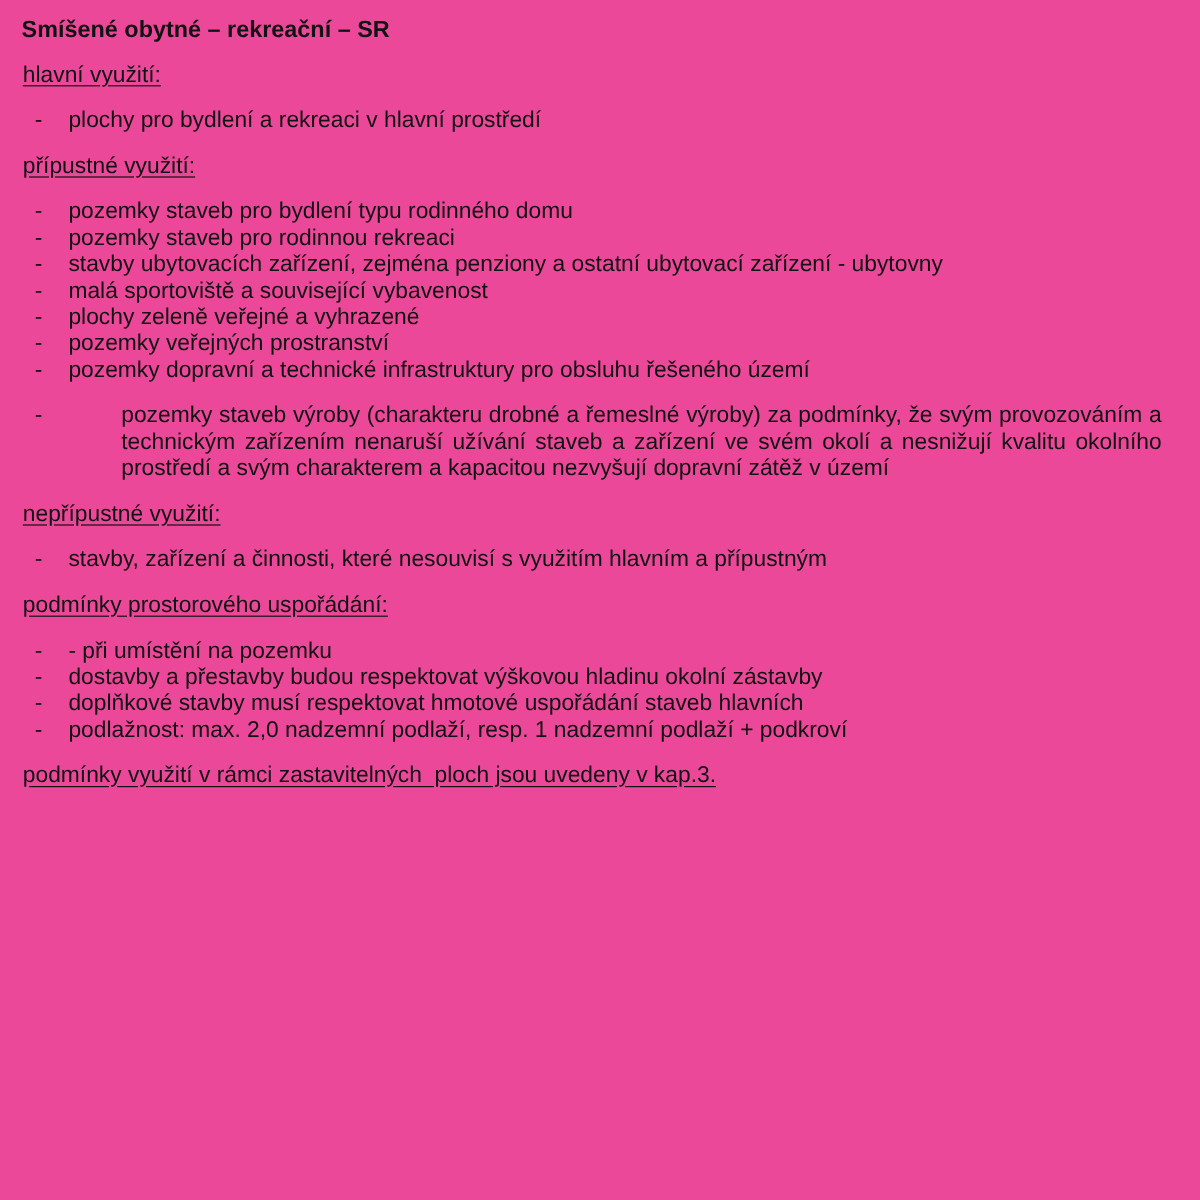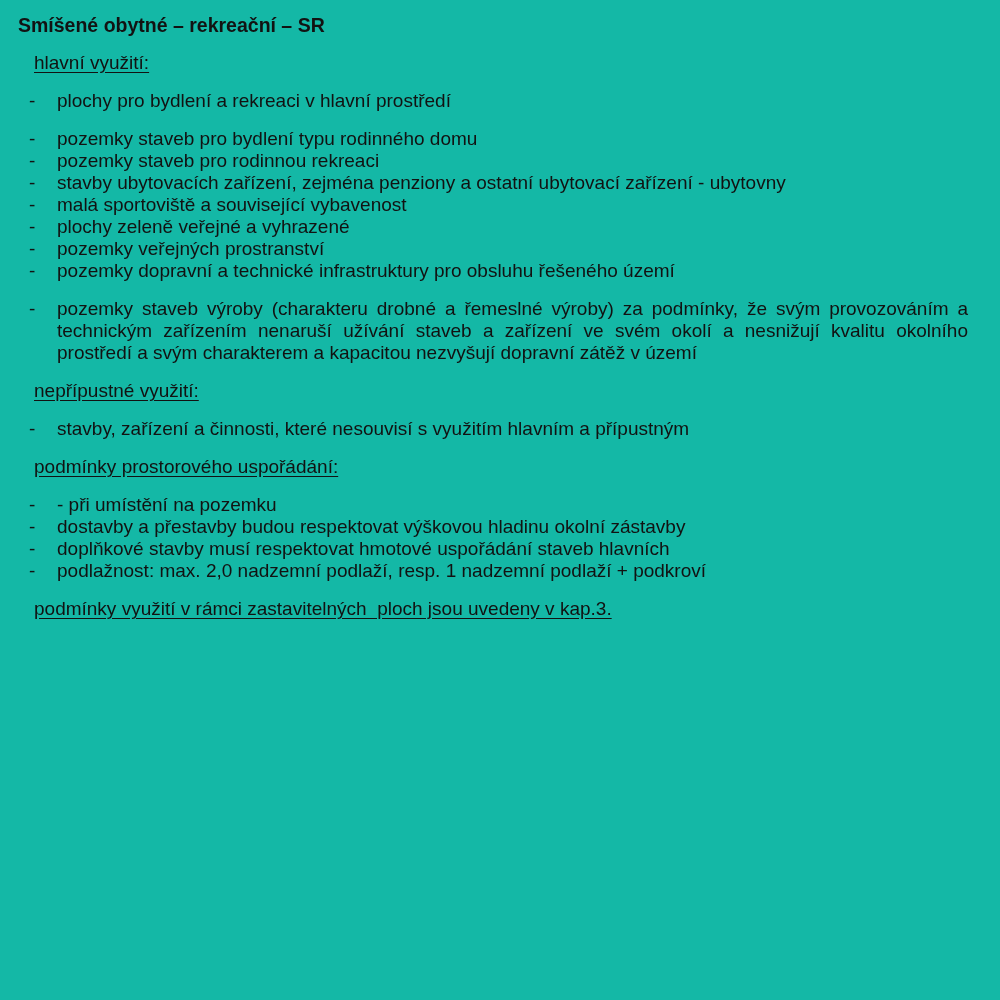--- a/index.html
+++ b/index.html
@@ -14,66 +14,68 @@
     color: #121212;
     font-family: "Liberation Sans", sans-serif;
     font-size: 19px;
     line-height: 22px;
   }
   .page {
     box-sizing: border-box;
     width: 1000px;
     height: 1000px;
     padding: 14px 32px 20px 18px;
-    background: #14b8a6;
+    background: #ec4899;
   }
   .doc-title {
     font-weight: bold;
     font-size: 19.5px;
     margin: 0 0 16px 0;
     white-space: pre-wrap;
   }
   .heading {
     text-decoration: underline;
     text-underline-offset: 3px;
-    margin: 16px 16px;
+    margin: 16px 1px;
     white-space: pre-wrap;
   }
   .list {
     margin: 16px 0;
   }
   .item {
     position: relative;
     padding-left: 39px;
   }
   .dash {
     position: absolute;
     left: 11px;
     top: 0;
   }
   .item-text.justify {
     text-align: justify;
+    margin-left: 44px;
   }
   .subline {
     white-space: pre-wrap;
   }
 </style>
 </head>
 <body>
 
 <main class="page">
   <div id="sections">
       <div class="doc-title">Smíšené obytné – rekreační – SR</div>
       <div class="heading">hlavní využití:</div>
       <div class="list">
         <div class="item">
           <span class="dash">-</span>
           <div class="item-text">plochy pro bydlení a rekreaci v hlavní prostředí</div>
         </div>
       </div>
+      <div class="heading">přípustné využití:</div>
       <div class="list">
         <div class="item">
           <span class="dash">-</span>
           <div class="item-text">pozemky staveb pro bydlení typu rodinného domu</div>
         </div>
         <div class="item">
           <span class="dash">-</span>
           <div class="item-text">pozemky staveb pro rodinnou rekreaci</div>
         </div>
         <div class="item">

